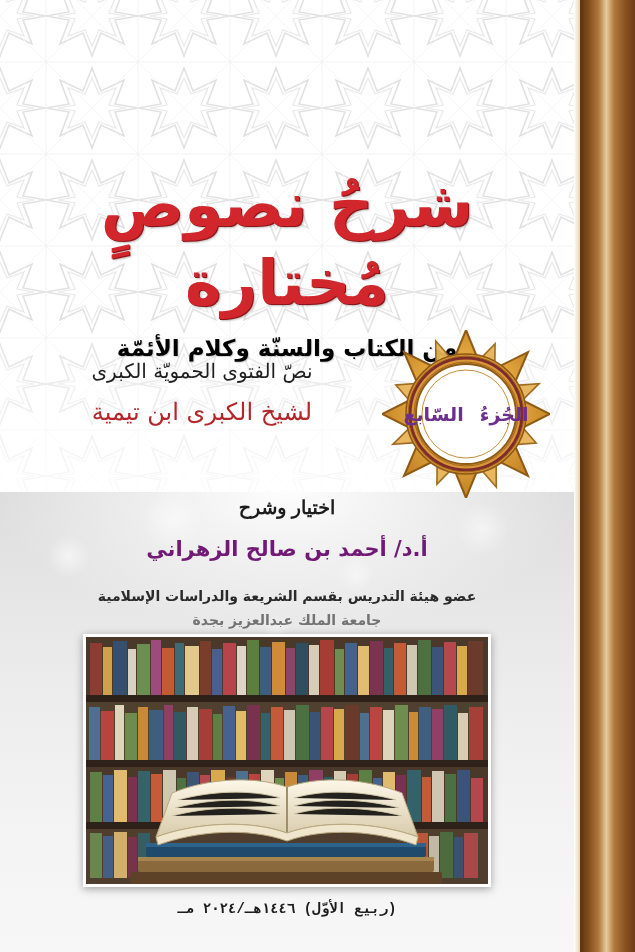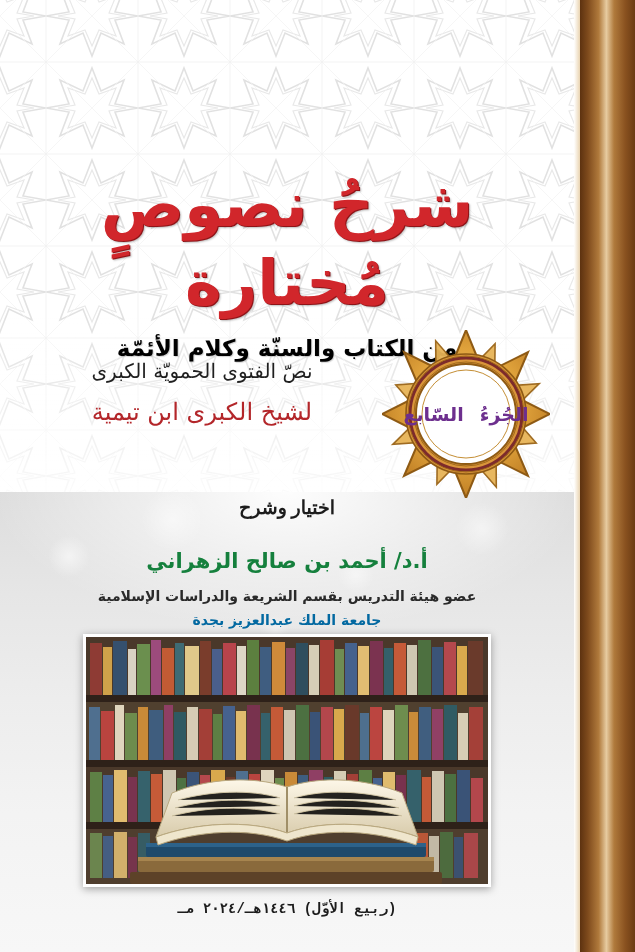--- a/index.html
+++ b/index.html
@@ -182,45 +182,45 @@
   .authorblock {
     position: absolute;
     top: 496px;
     left: 0;
     right: 0;
     text-align: center;
     direction: rtl;
     z-index: 4;
   }
   .prepared-label {
-    font-family: Liberation Serif, serif;
+    font-family: Liberation Sans, sans-serif;
     font-size: 19px;
     font-weight: bold;
     color: #1c1c1c;
-    margin-bottom: 30px;
+    margin-bottom: 18px;
   }
   .author-name {
     font-family: "DejaVu Sans", sans-serif;
     font-size: 21px;
     font-weight: bold;
-    color: #15803d;
-    margin-bottom: 12px;
+    color: #701a75;
+    margin-bottom: 24px;
   }
   .author-role {
     font-family: "DejaVu Sans", sans-serif;
     font-size: 14px;
     font-weight: bold;
     color: #2a2a2a;
     line-height: 1.7;
   }
   .author-org {
     font-family: "DejaVu Sans", sans-serif;
     font-size: 14px;
     font-weight: bold;
-    color: #0369a1;
+    color: #737373;
     line-height: 1.7;
   }
 
   
   .photo {
     position: absolute;
     top: 634px;
     left: 0;
     right: 0;
     margin: 0 auto;

